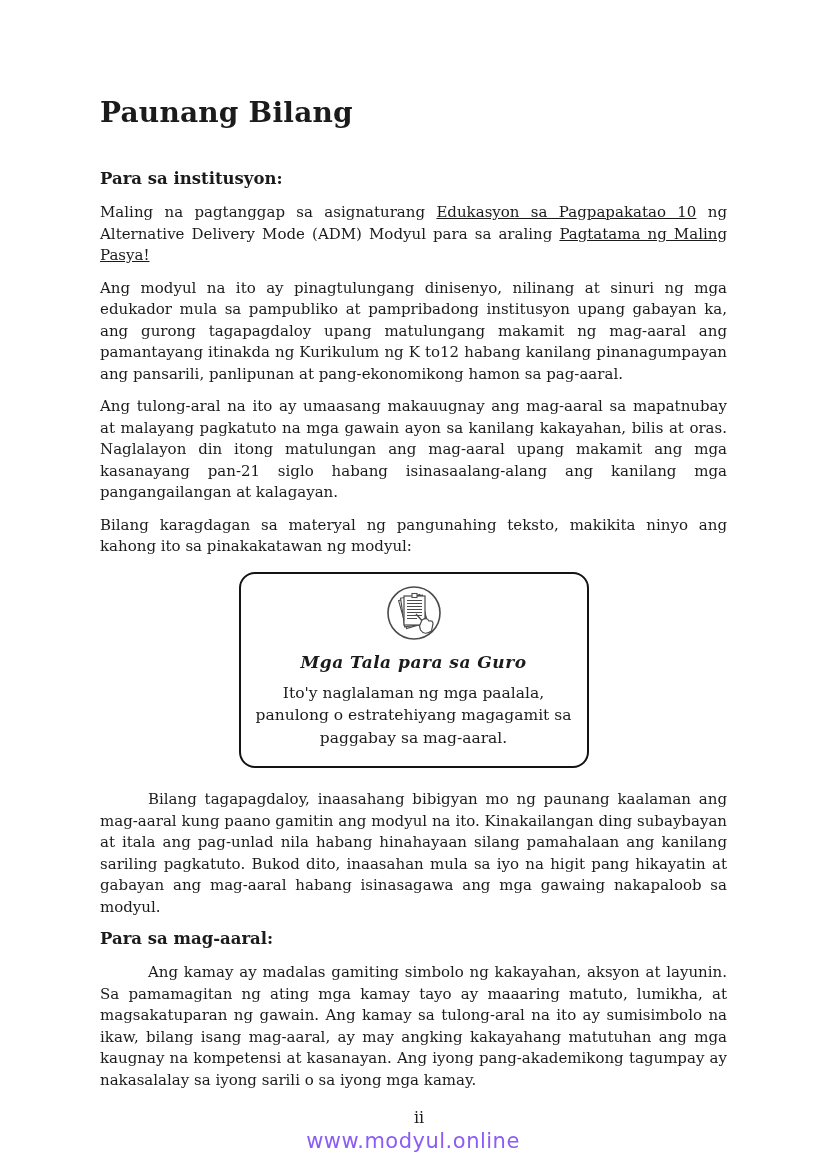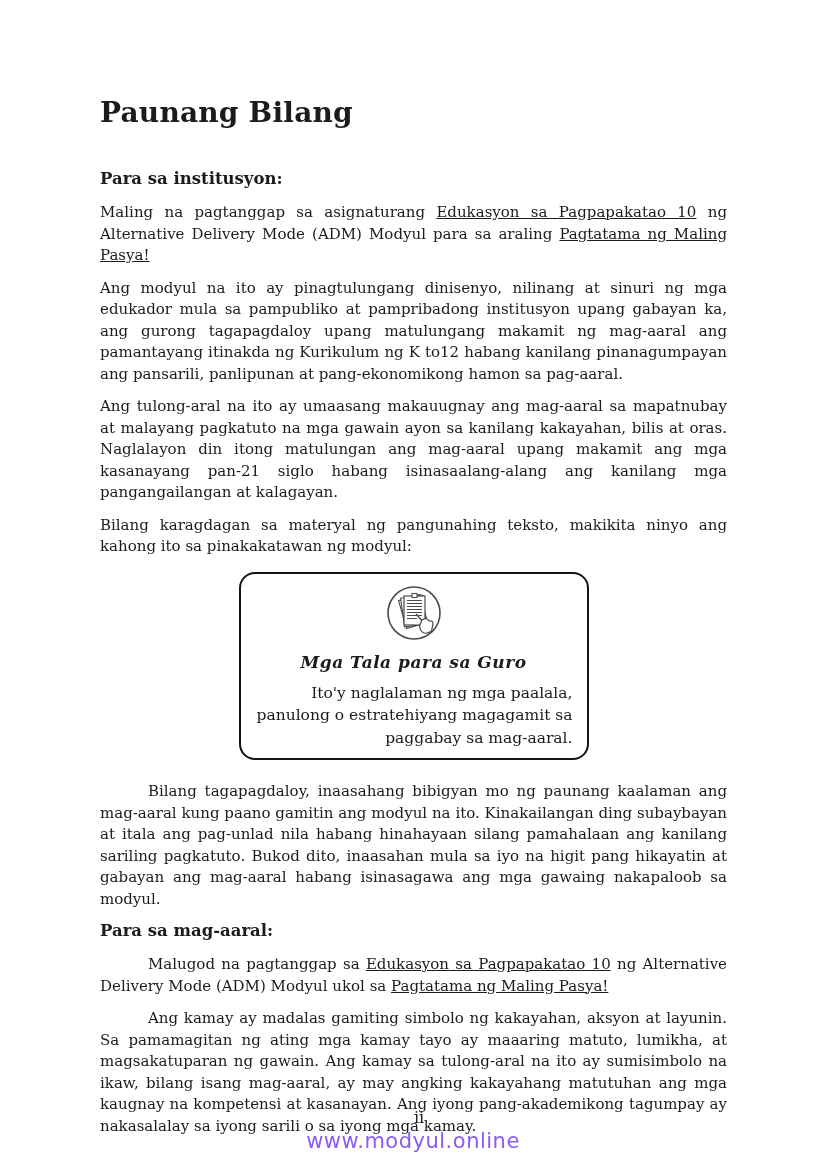--- a/index.html
+++ b/index.html
@@ -45,38 +45,38 @@
     text-indent: 48px;
   }
   .u {
     text-decoration: underline;
   }
   .note-box {
     width: 318px;
     margin: 14px auto 21px auto;
     border: 2px solid #141414;
     border-radius: 16px;
-    padding: 10px 14px 9px 14px;
+    padding: 10px 14px 17px 14px;
     text-align: center;
   }
   .note-box .icon-wrap {
     text-align: center;
     margin-bottom: 4px;
   }
   .note-box .note-title {
     font-size: 17px;
     font-weight: bold;
     font-style: italic;
     margin: 2px 0 10px 0;
     letter-spacing: 0.5px;
   }
   .note-box .note-body {
     font-size: 15.5px;
     line-height: 22.5px;
-    text-align: right;
+    text-align: center;
     margin: 0;
   }
   .footer {
     position: absolute;
     left: 0;
     width: 826px;
     bottom: 16px;
     text-align: center;
   }
   .page-number {
@@ -134,21 +134,20 @@
         </svg>
       </div>
       <div class="note-title">Mga Tala para sa Guro</div>
       <p class="note-body">Ito'y naglalaman ng mga paalala, panulong o estratehiyang magagamit sa paggabay sa mag-aaral.</p>
     </div>
 
     <p class="body-text indent">Bilang tagapagdaloy, inaasahang bibigyan mo ng paunang kaalaman ang mag-aaral kung paano gamitin ang modyul na ito. Kinakailangan ding subaybayan at itala ang pag-unlad nila habang hinahayaan silang pamahalaan ang kanilang sariling pagkatuto. Bukod dito, inaasahan mula sa iyo na higit pang hikayatin at gabayan ang mag-aaral habang isinasagawa ang mga gawaing nakapaloob sa modyul.</p>
 
     <h2 class="section-heading">Para sa mag-aaral:</h2>
 
-    <p class="body-text indent"><span>Malugod na pagtanggap sa </span><span class="u">Edukasyon sa Pagpapakatao 10</span><span> ng Alternative Delivery Mode (ADM) Modyul ukol sa </span><span class="u">Pagtatama ng Maling Pasya!</span></p>
 
     <p class="body-text indent">Ang kamay ay madalas gamiting simbolo ng kakayahan, aksyon at layunin. Sa pamamagitan ng ating mga kamay tayo ay maaaring matuto, lumikha, at magsakatuparan ng gawain. Ang kamay sa tulong-aral na ito ay sumisimbolo na ikaw, bilang isang mag-aaral, ay may angking kakayahang matutuhan ang mga kaugnay na kompetensi at kasanayan. Ang iyong pang-akademikong tagumpay ay nakasalalay sa iyong sarili o sa iyong mga kamay.</p>
 
   </div>
 
   <div class="footer">
     <div class="page-number">ii</div>
     <div class="watermark">www.modyul.online</div>
   </div>
 </div>

